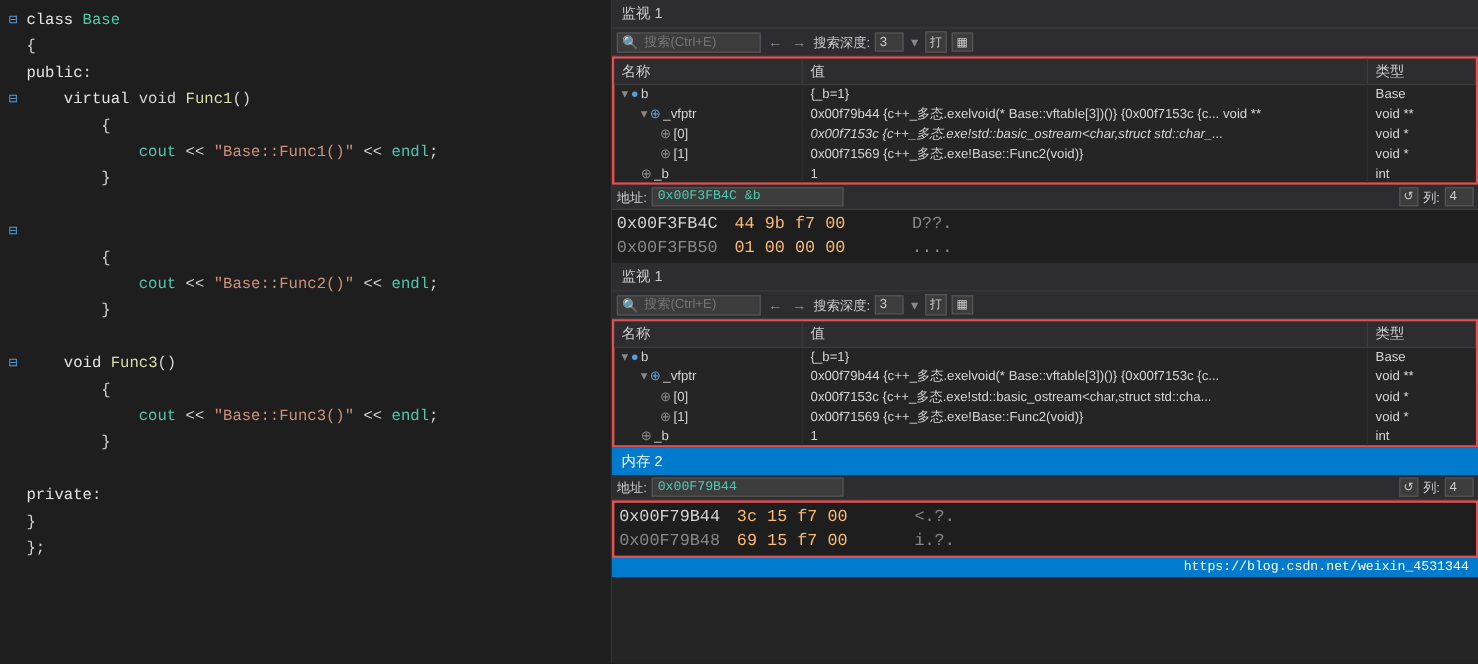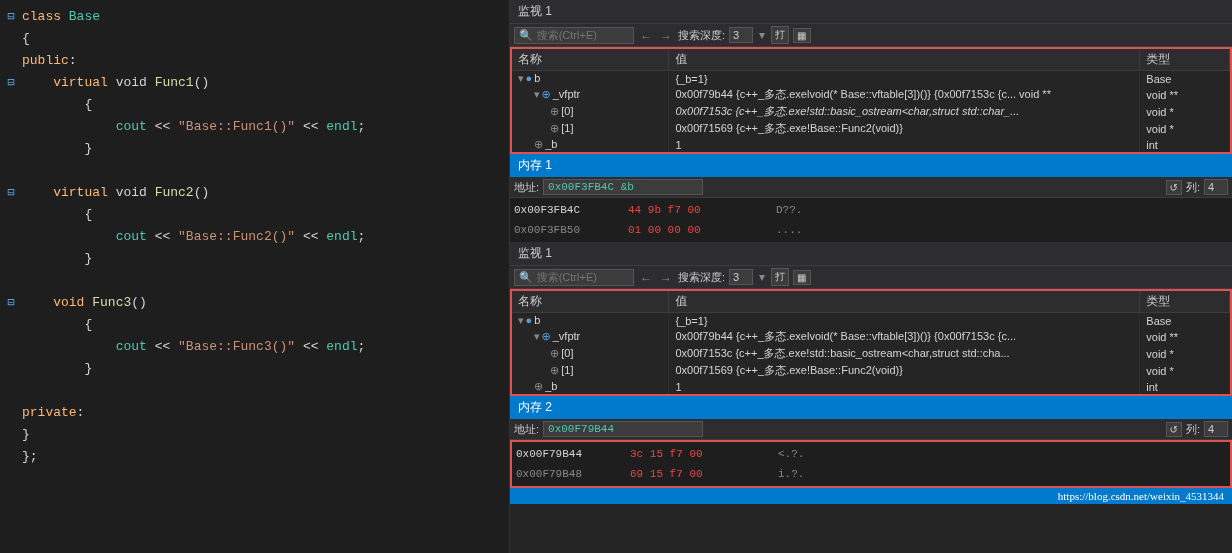--- a/index.html
+++ b/index.html
@@ -36,21 +36,21 @@
     .line-gutter {
       width: 22px;
       min-width: 22px;
       display: flex;
       align-items: center;
       justify-content: center;
       color: #4ec9b0;
       font-size: 12px;
     }
 
-    .kw-blue { color: #fdba74; }
+    .kw-blue { color: #e5e5e5; }
     .kw-cyan { color: #4ec9b0; }
     .kw-white { color: #d4d4d4; }
     .kw-yellow { color: #dcdcaa; }
     .kw-string { color: #ce9178; }
     .kw-number { color: #b5cea8; }
 
     
     .right-panel {
       flex: 1;
       height: 553px;
@@ -191,61 +191,60 @@
       font-size: 11px;
       font-family: 'Courier New', monospace;
       padding: 1px 4px;
       width: 160px;
     }
 
     .memory-content {
       background: #1e1e1e;
       padding: 2px 4px;
       font-family: 'Courier New', monospace;
-      font-size: 11px;
+      font-size: 14px;
     }
 
     .memory-row {
       display: flex;
       align-items: center;
       height: 20px;
       gap: 8px;
     }
 
     .mem-addr {
       color: #888;
       min-width: 90px;
     }
 
     .mem-addr.active {
       color: #d4d4d4;
     }
 
     .mem-hex {
-      color: #ef4444;
+      color: #fdba74;
       min-width: 140px;
-      margin-left: 16px;
     }
 
     .mem-ascii {
       color: #888;
     }
 
     .col-name { width: 140px; }
     .col-value { width: 420px; }
     .col-type { width: 80px; }
 
     .status-bar {
       position: absolute;
       bottom: 0;
       right: 0;
       background: #007acc;
       color: white;
       font-size: 11px;
-      font-family: Liberation Serif, serif;
+      font-family: Liberation Mono, monospace;
       padding: 2px 8px;
     }
 
     .top-section {
       flex: 0 0 auto;
     }
     .middle-section {
       flex: 0 0 auto;
     }
     .bottom-sections {
@@ -260,21 +259,21 @@
 <div class="code-panel" style="position:relative;">
   <div id="code-lines">
       <div class="code-line"><span class="line-gutter" style="color: rgb(86, 156, 214);">⊟</span><span style="white-space: pre;"><span></span><span class="kw-blue">class </span><span class="kw-cyan">Base</span></span></div>
       <div class="code-line"><span class="line-gutter"></span><span style="white-space: pre;"><span></span><span class="kw-white">{</span></span></div>
       <div class="code-line"><span class="line-gutter"></span><span style="white-space: pre;"><span></span><span class="kw-blue">public</span><span class="kw-white">:</span></span></div>
       <div class="code-line"><span class="line-gutter" style="color: rgb(86, 156, 214);">⊟</span><span style="white-space: pre;"><span>    </span><span class="kw-blue">virtual</span><span class="kw-white"> void </span><span class="kw-yellow">Func1</span><span class="kw-white">()</span></span></div>
       <div class="code-line"><span class="line-gutter"></span><span style="white-space: pre;"><span>        </span><span class="kw-white">{</span></span></div>
       <div class="code-line"><span class="line-gutter"></span><span style="white-space: pre;"><span>            </span><span class="kw-cyan">cout</span><span class="kw-white"> &lt;&lt; </span><span class="kw-string">"Base::Func1()"</span><span class="kw-white"> &lt;&lt; </span><span class="kw-cyan">endl</span><span class="kw-white">;</span></span></div>
       <div class="code-line"><span class="line-gutter"></span><span style="white-space: pre;"><span>        </span><span class="kw-white">}</span></span></div>
       <div class="code-line"><span class="line-gutter"></span><span style="white-space: pre;"><span></span></span></div>
-      <div class="code-line"><span class="line-gutter" style="color: rgb(86, 156, 214);">⊟</span><span style="white-space: pre;"><span>    </span><span class="kw-blue">virtual</span><span class="kw-white"> void </span><span class="kw-yellow">Func2</span><span class="kw-white">()</span></span></div>
+      <div class="code-line"><span class="line-gutter" style="color: rgb(86, 156, 214);">⊟</span></div>
       <div class="code-line"><span class="line-gutter"></span><span style="white-space: pre;"><span>        </span><span class="kw-white">{</span></span></div>
       <div class="code-line"><span class="line-gutter"></span><span style="white-space: pre;"><span>            </span><span class="kw-cyan">cout</span><span class="kw-white"> &lt;&lt; </span><span class="kw-string">"Base::Func2()"</span><span class="kw-white"> &lt;&lt; </span><span class="kw-cyan">endl</span><span class="kw-white">;</span></span></div>
       <div class="code-line"><span class="line-gutter"></span><span style="white-space: pre;"><span>        </span><span class="kw-white">}</span></span></div>
       <div class="code-line"><span class="line-gutter"></span><span style="white-space: pre;"><span></span></span></div>
       <div class="code-line"><span class="line-gutter" style="color: rgb(86, 156, 214);">⊟</span><span style="white-space: pre;"><span>    </span><span class="kw-blue">void </span><span class="kw-yellow">Func3</span><span class="kw-white">()</span></span></div>
       <div class="code-line"><span class="line-gutter"></span><span style="white-space: pre;"><span>        </span><span class="kw-white">{</span></span></div>
       <div class="code-line"><span class="line-gutter"></span><span style="white-space: pre;"><span>            </span><span class="kw-cyan">cout</span><span class="kw-white"> &lt;&lt; </span><span class="kw-string">"Base::Func3()"</span><span class="kw-white"> &lt;&lt; </span><span class="kw-cyan">endl</span><span class="kw-white">;</span></span></div>
       <div class="code-line"><span class="line-gutter"></span><span style="white-space: pre;"><span>        </span><span class="kw-white">}</span></span></div>
       <div class="code-line"><span class="line-gutter"></span><span style="white-space: pre;"><span></span></span></div>
       <div class="code-line"><span class="line-gutter"></span><span style="white-space: pre;"><span></span><span class="kw-blue">private</span><span class="kw-white">:</span></span></div>
@@ -336,23 +335,20 @@
               <td class="col-name" style="padding-left: 22px;"><span style="color:#888;margin-right:2px;">⊕</span><span>_b</span></td>
               <td class="col-value" style="max-width: 400px; overflow: hidden; text-overflow: ellipsis;">1</td>
               <td class="col-type">int</td>
             </tr>
           </tbody>
       </table>
     </div>
   </div>
 
   <div class="middle-section">
-    <div class="memory-titlebar">
-      <span>内存 1</span>
-    </div>
     <div class="memory-toolbar">
       <span class="toolbar-label">地址:</span>
       <input class="memory-addr-input" type="text" value="0x00F3FB4C &amp;b" style="">
       <span style="flex:1"></span>
       <button class="toolbar-btn">↺</button>
       <span class="toolbar-label">列:</span>
       <input class="toolbar-depth" type="text" style="width: 24px;" value="4">
     </div>
     <div class="memory-content" id="memory-content-1">
         <div class="memory-row">

